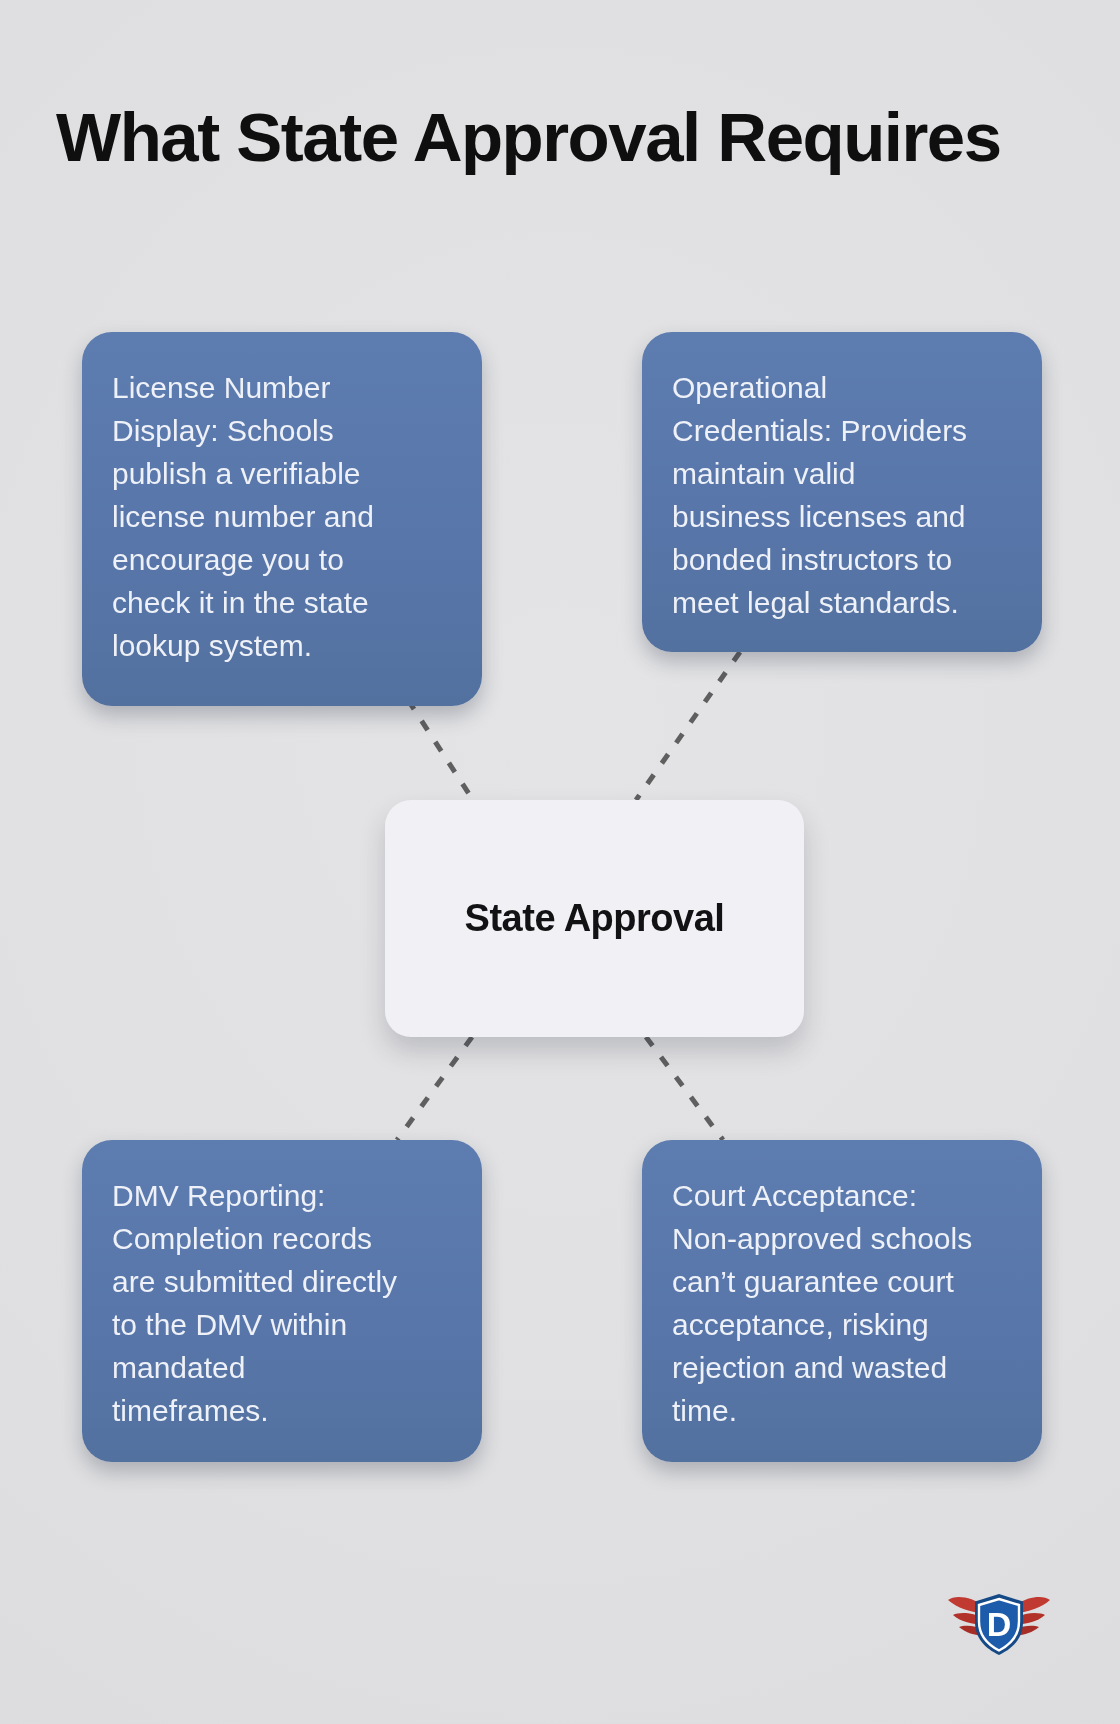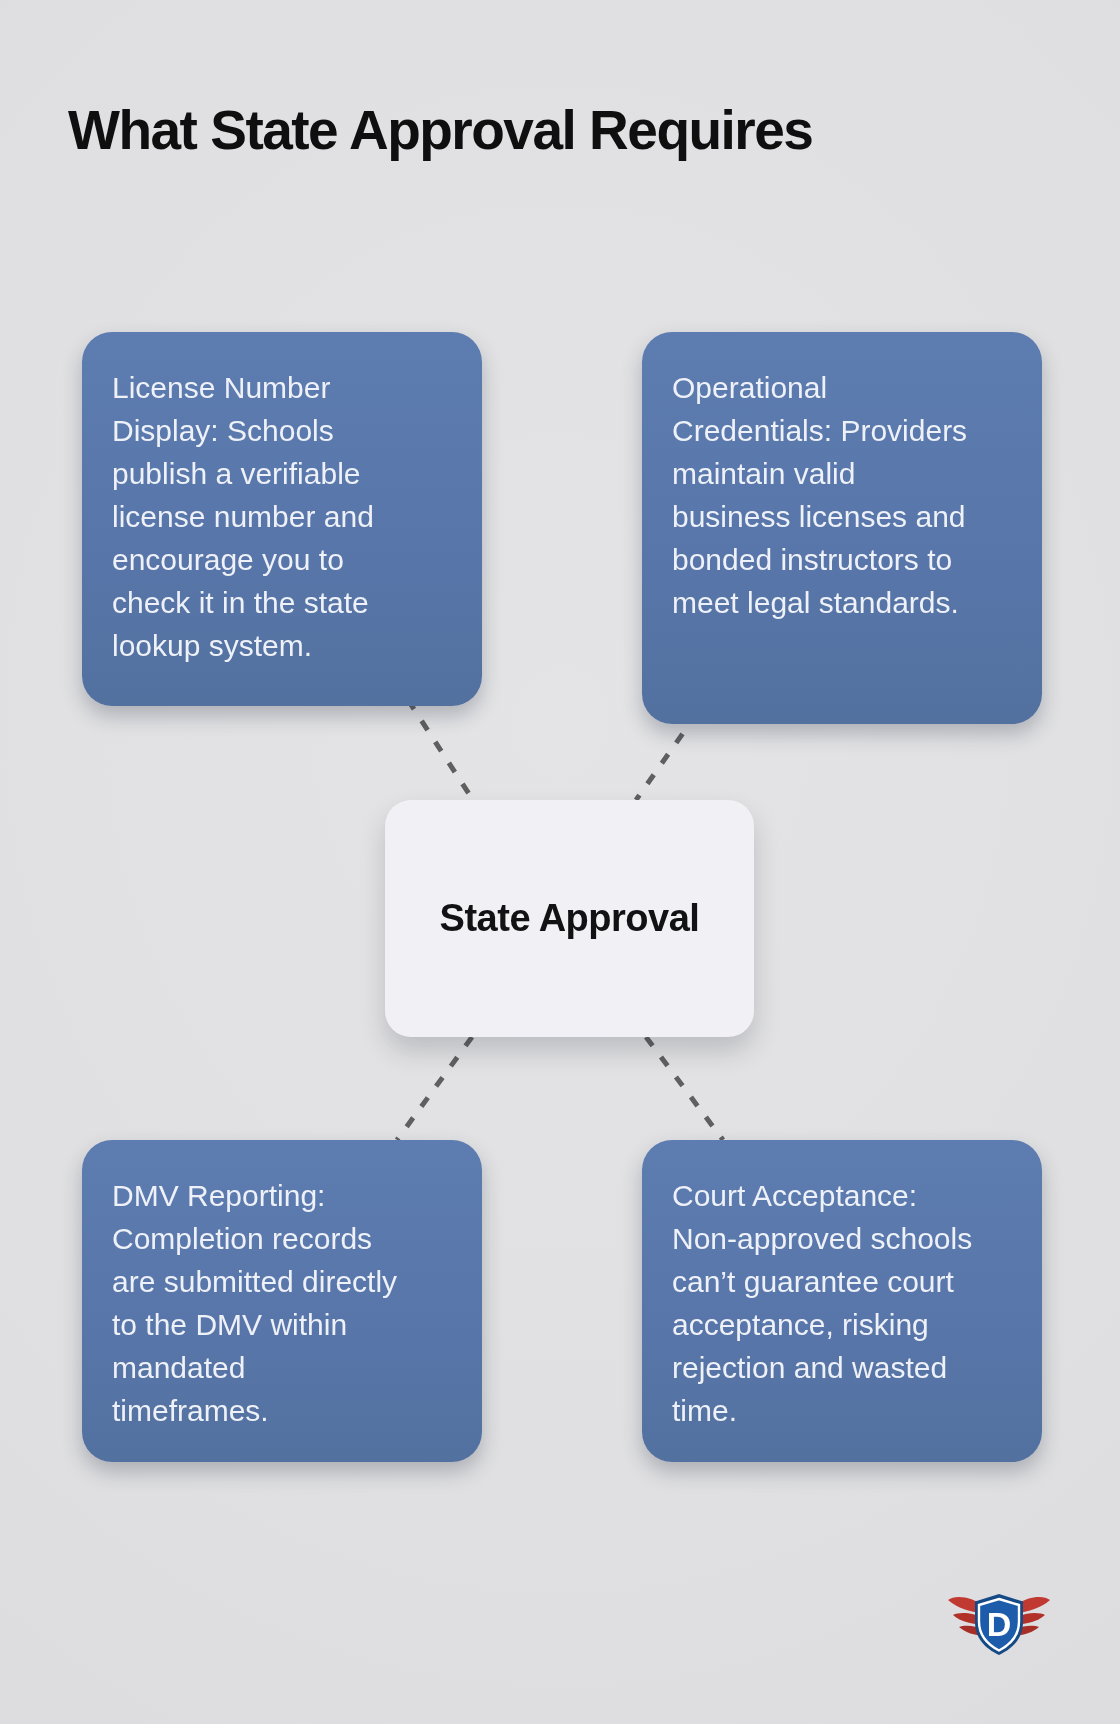--- a/index.html
+++ b/index.html
@@ -8,24 +8,24 @@
   .canvas {
     position: relative;
     width: 1120px;
     height: 1724px;
     background: radial-gradient(120% 90% at 50% 42%, #e4e4e6 0%, #dfdfe1 60%, #d9d9db 100%);
     overflow: hidden;
   }
 
   .page-title {
     position: absolute;
-    left: 68px;
+    left: 56px;
     top: 103px;
     margin: 0;
-    font-size: 55px;
+    font-size: 69px;
     font-weight: 700;
     letter-spacing: -1.5px;
     line-height: 1;
     color: #0f0f10;
   }
 
   .connectors {
     position: absolute;
     left: 0; top: 0;
     width: 1120px;
@@ -43,29 +43,29 @@
     padding: 34px 26px 0 30px;
   }
   .info-card p {
     margin: 0;
     white-space: pre-line;
     font-size: 30px;
     line-height: 43px;
     color: #eef1f7;
   }
   .card-tl { left: 82px;  top: 332px;  height: 374px; }
-  .card-tr { left: 642px; top: 332px;  height: 392px; }
+  .card-tr { left: 642px; top: 332px;  height: 320px; }
   .card-bl { left: 82px;  top: 1140px; height: 322px; }
   .card-br { left: 642px; top: 1140px; height: 322px; }
 
   .center-node {
     position: absolute;
     left: 385px;
     top: 800px;
-    width: 369px;
+    width: 419px;
     height: 237px;
     background: #f1f0f4;
     border-radius: 26px;
     box-shadow: 0 14px 26px rgba(40, 45, 60, 0.20);
     display: flex;
     align-items: center;
     justify-content: center;
   }
   .center-node span {
     font-size: 38px;

